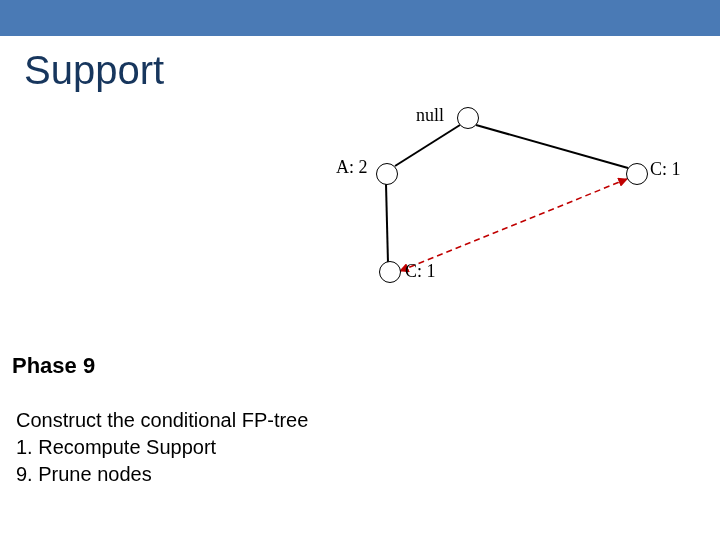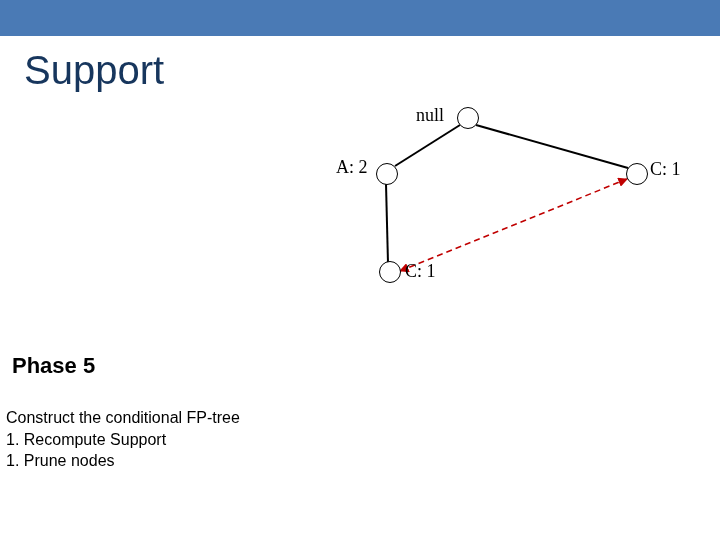--- a/index.html
+++ b/index.html
@@ -47,22 +47,22 @@
     font-family: "Times New Roman", Times, serif;
     font-size: 18px;
     white-space: nowrap;
   }
   .phase-heading {
     font-size: 22px;
     font-weight: 700;
     margin: 40px 0 0 12px;
   }
   .body-text {
-    font-size: 16px;
-    margin: 28px 0 0 6px;
+    font-size: 20px;
+    margin: 28px 0 0 16px;
     line-height: 1.35;
   }
 </style>
 </head>
 <body>
 
 <div class="top-bar"></div>
 
 <div class="title">Support</div>
 
@@ -89,19 +89,19 @@
   <div class="node" style="left:376px; top:70px;"></div>
   <div class="node-label" style="left:336px; top:64px;">A: 2</div>
 
   <div class="node" style="left:379px; top:168px;"></div>
   <div class="node-label" style="left:405px; top:168px;">C: 1</div>
 
   <div class="node" style="left:626px; top:70px;"></div>
   <div class="node-label" style="left:650px; top:66px;">C: 1</div>
 </div>
 
-<div class="phase-heading">Phase 5</div>
+<div class="phase-heading">Phase 9</div>
 
 <div class="body-text">
   <div>Construct the conditional FP-tree</div>
   <div>1. Recompute Support</div>
-  <div>1. Prune nodes</div>
+  <div>9. Prune nodes</div>
 </div>
 
 </body></html>

